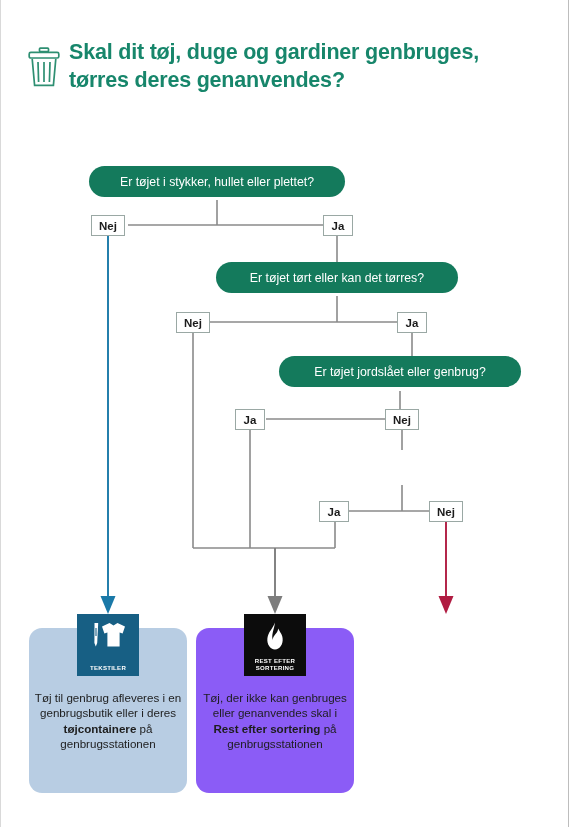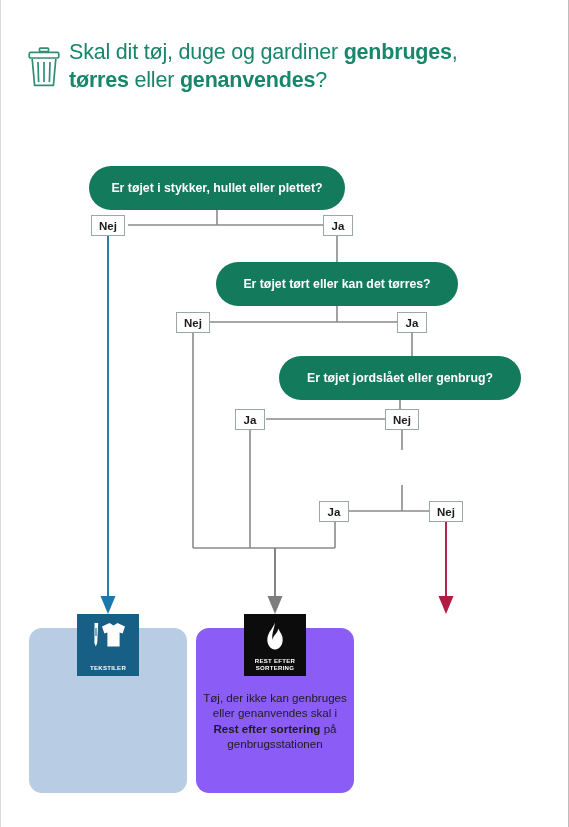--- a/index.html
+++ b/index.html
@@ -26,39 +26,39 @@
     position:absolute;left:26px;top:9px;width:34px;height:40px;
   }
   #title{
     position:absolute;left:68px;top:0px;width:490px;
     color:#17866b;
     font-size:21.5px;
     font-weight:700;
     line-height:28px;
     letter-spacing:-0.2px;
   }
-  #title .light{font-weight:400;}
+  #title .light{font-weight:700;}
 
   
   #flow{
     position:absolute;left:0;top:0;width:569px;height:827px;
     pointer-events:none;
   }
   #flow svg{display:block;}
 
   .pill{
     position:absolute;
     background:#147a5c;
     color:#ffffff;
     border-radius:999px;
     font-size:12.3px;
-    font-weight:700;
+    font-weight:400;
     display:flex;align-items:center;justify-content:center;
     text-align:left;
-    height:44px;
+    height:31px;
     box-sizing:border-box;
     padding:0 18px;
     white-space:nowrap;
   }
 
   .yn{
     position:absolute;
     background:#ffffff;
     border:1px solid #9aa8a4;
     color:#1b1b1b;
@@ -140,21 +140,21 @@
           <path d="M5.2 11.8 L7.6 38.4 L26.4 38.4 L28.8 11.8"></path>
           <line x1="11" y1="15" x2="11.6" y2="35"></line>
           <line x1="17" y1="15" x2="17" y2="35"></line>
           <line x1="23" y1="15" x2="22.4" y2="35"></line>
         </g>
       </svg>
     </div>
 
     <div id="title">
       <span class="light">Skal dit tøj, duge og gardiner </span><span>genbruges</span><span class="light">,</span><br>
-      <span>tørres</span><span class="light"> eller </span><span>genanvendes</span><span class="light">?</span>
+      <span>tørres</span><span class="light"> deres </span><span>genanvendes</span><span class="light">?</span>
     </div>
   </div>
 
   <div id="flow">
     <svg width="569" height="827" viewBox="0 0 569 827">
       <g stroke="#8a8a8a" stroke-width="1.6" fill="none">
 
         <line x1="216" y1="200" x2="216" y2="225"></line>
         <line x1="127" y1="225" x2="322" y2="225"></line>
 
@@ -244,20 +244,23 @@
           <g fill="#ffffff">
             <path d="M9.5 2 L13.2 2 L12.2 22 L10.8 25.4 L9.4 22 Z"></path>
             <path d="M11.0 7 L11.0 15" stroke="#175f84" stroke-width="1.1" fill="none"></path>
             <path d="M24.5 2 L28.5 4.4 L32.5 2 L40 5.4 L37.6 12.6 L34.6 11.4 L34.6 25.5
                      L22.4 25.5 L22.4 11.4 L19.4 12.6 L17 5.4 Z"></path>
           </g>
         </svg>
       </div>
       <div class="badge-label">TEKSTILER</div>
     </div>
+    <div class="card-text">
+      <span>Tøj til genbrug afleveres i en genbrugsbutik eller i deres </span><b>tøjcontainere</b><span> på genbrugsstationen</span>
+    </div>
   </div>
 
   <div class="card" id="card-rest">
     <div class="badge" id="badge-rest">
       <div class="badge-art">
         <svg viewBox="0 0 46 34" width="46" height="34">
           <path fill="#ffffff" d="M23 1.5 C20.6 8.2 16.2 10.6 15.4 17.2
                  C14.7 23.2 18.2 28.4 23 28.4 C27.8 28.4 31.3 23.2 30.6 17.2
                  C30.1 12.9 27.6 11.1 26.3 7.6 C25.6 11.4 23.9 12.6 22.4 14.4
                  C21.1 16 20.6 17.6 20.9 19.2 C18.9 14.2 22.2 8.4 23 1.5 Z"></path>

